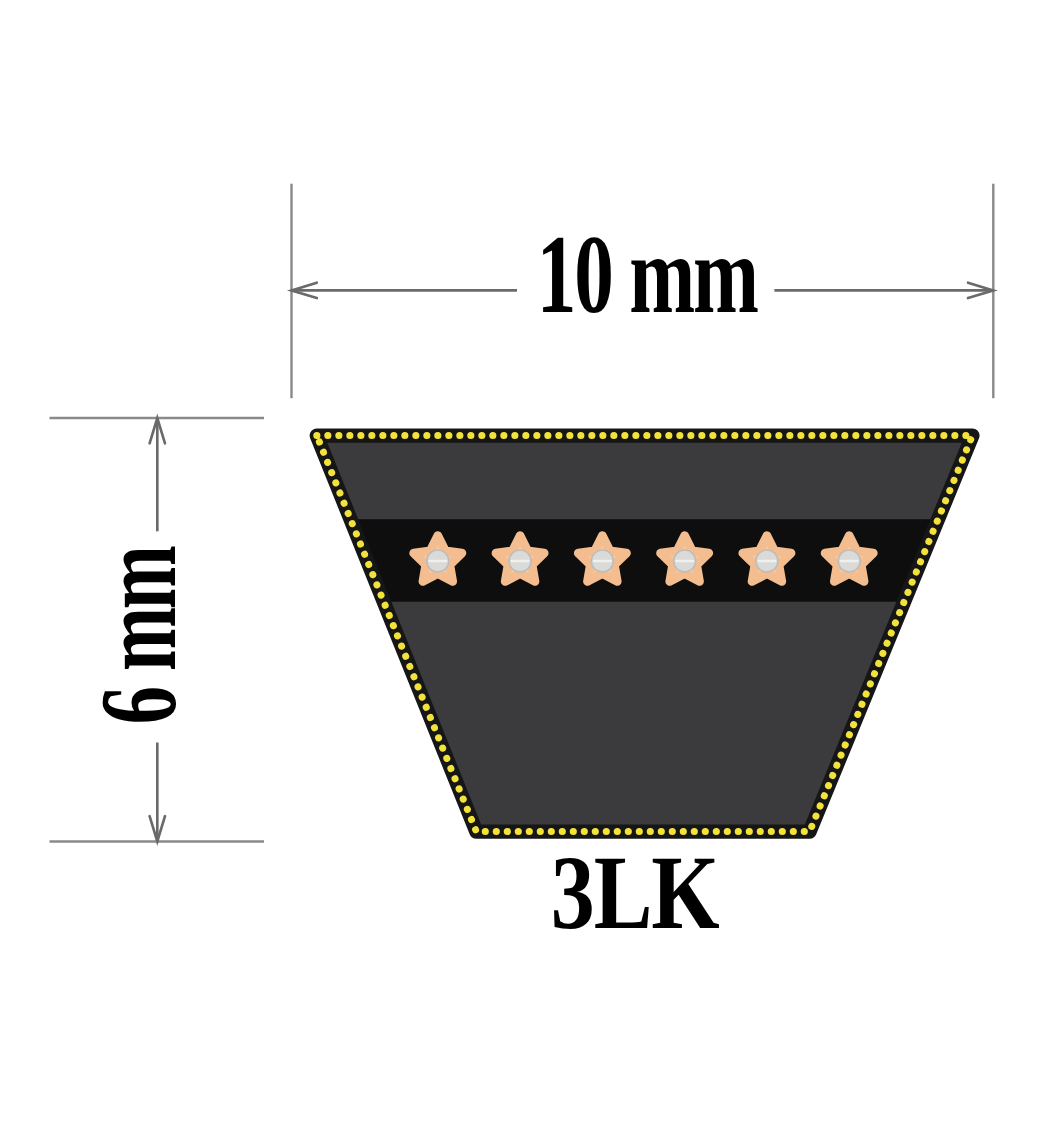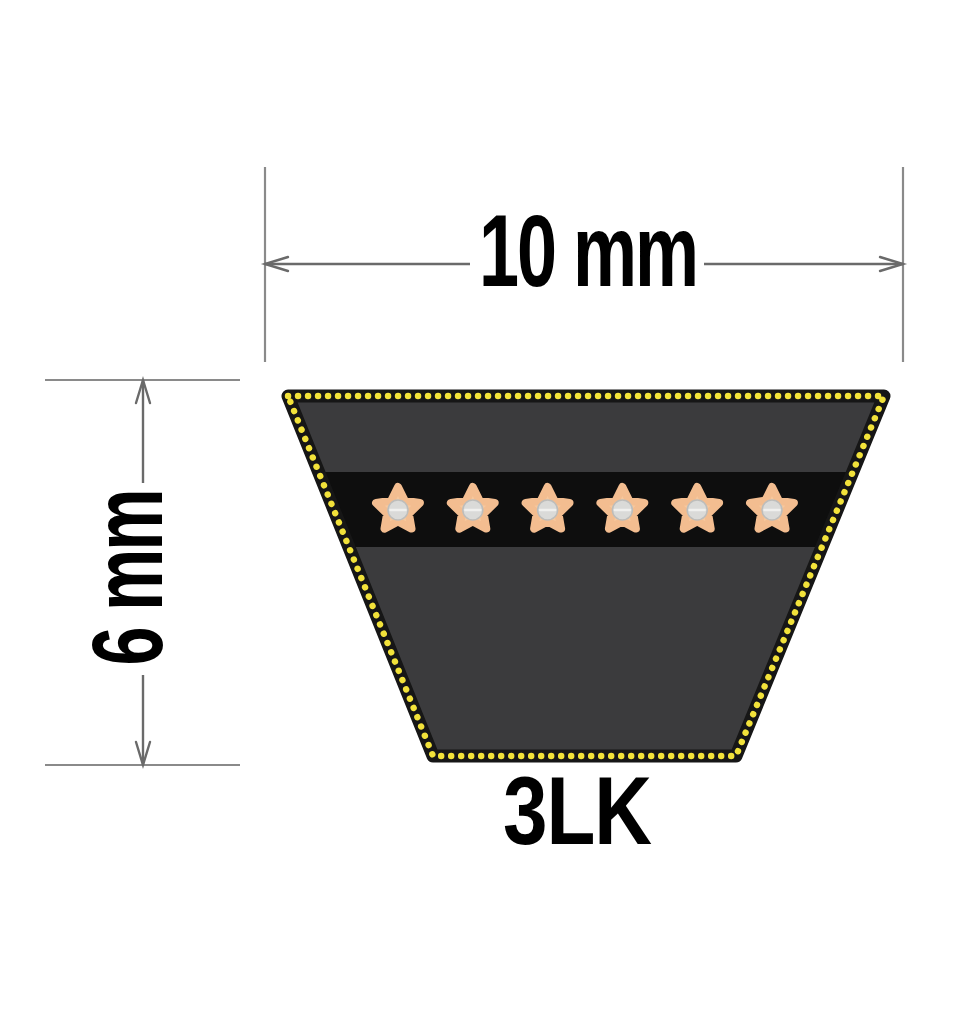--- a/index.html
+++ b/index.html
@@ -6,21 +6,21 @@
     margin: 0;
     padding: 0;
     background: #ffffff;
   }
   .stage {
     position: relative;
     width: 958px;
     height: 956px;
     background: var(--background, #ffffff);
     overflow: hidden;
-    font-family: Liberation Sans, sans-serif;
+    font-family: Liberation Serif, serif;
   }
   svg.diagram {
     position: absolute;
     left: 0;
     top: 0;
   }
   
   .ext-line {
     stroke: var(--extension-line, #8a8a8a);
     stroke-width: 2.2;

